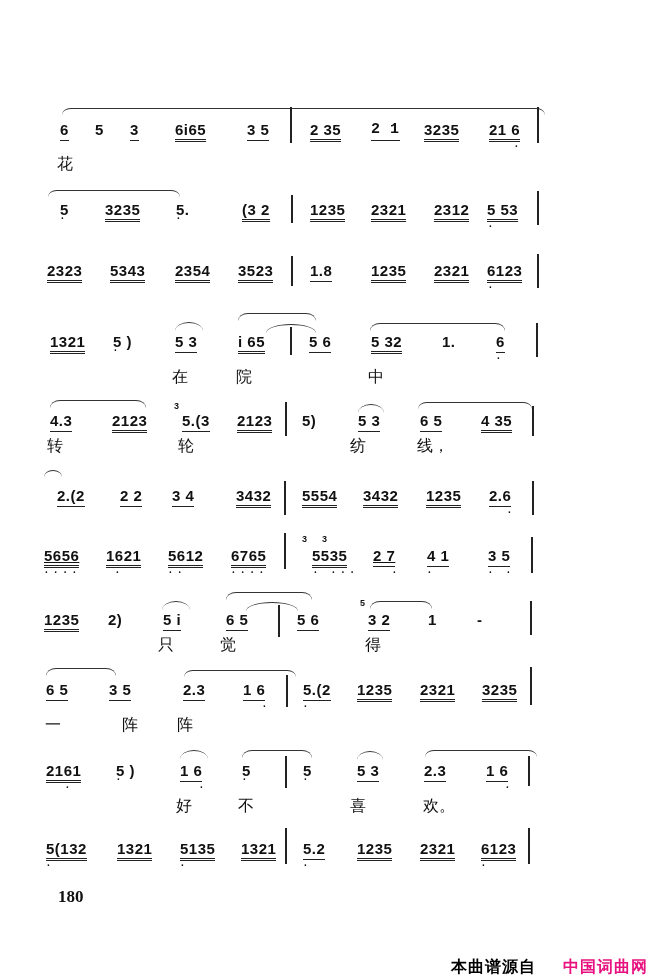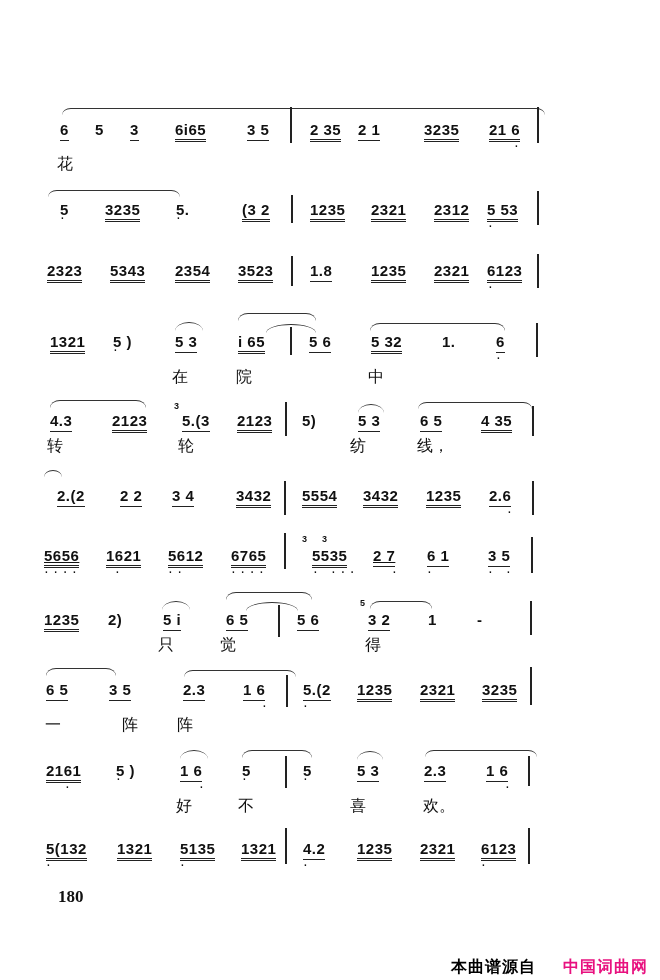--- a/index.html
+++ b/index.html
@@ -35,21 +35,21 @@
 
   <div class="slur flat" style="left:62px;top:108px;width:483px;height:6px;"></div>
   <div class="row" style="top:121px;">
     <span class="note u1" style="left:60px;">6</span>
     <span class="note" style="left:95px;">5</span>
     <span class="note u1" style="left:130px;">3</span>
     <span class="note u2" style="left:175px;text-align:center;">6i65</span>
     <span class="note u1" style="left:247px;">3 5</span>
     <div class="bar" style="left:290px;top:-14px;height:36px;"></div>
     <span class="note u2" style="left:310px;">2 35</span>
-    <span class="note u1" style="left:358px;">2 1</span>
+    <span class="note u1" style="left:371px;font-family:Liberation Mono, monospace;">2 1</span>
     <span class="note u2" style="left:424px;">3235</span>
     <span class="note u2" style="left:489px;">21 6</span>
     <span class="dots" style="left:515px;">·</span>
     <div class="bar" style="left:537px;top:-14px;height:36px;"></div>
   </div>
   <div class="lyric" style="left:57px;top:155px;">花</div>
 
   <div class="slur flat" style="left:48px;top:190px;width:132px;height:6px;"></div>
   <div class="row" style="top:201px;">
     <span class="note" style="left:60px;">5</span>
@@ -148,21 +148,21 @@
     <span class="dots" style="left:169px;">··</span>
     <span class="note u2" style="left:231px;">6765</span>
     <span class="dots" style="left:232px;">····</span>
     <div class="bar" style="left:284px;top:-14px;height:36px;"></div>
     <span class="grace" style="left:302px;top:-12px;">3</span>
     <span class="grace" style="left:322px;top:-12px;">3</span>
     <span class="note u2" style="left:312px;">5535</span>
     <span class="dots" style="left:314px;">· ···</span>
     <span class="note u1" style="left:373px;text-decoration:underline;">2 7</span>
     <span class="dots" style="left:393px;">·</span>
-    <span class="note u1" style="left:427px;">6 1</span>
+    <span class="note u1" style="left:427px;">4 1</span>
     <span class="dots" style="left:428px;">·</span>
     <span class="note u1" style="left:488px;">3 5</span>
     <span class="dots" style="left:489px;">· ·</span>
     <div class="bar" style="left:531px;top:-10px;height:36px;"></div>
   </div>
 
   <div class="slur" style="left:162px;top:601px;width:28px;"></div>
   <div class="slur flat" style="left:226px;top:592px;width:86px;height:10px;"></div>
   <div class="slur" style="left:246px;top:602px;width:52px;"></div>
   <div class="slur flat" style="left:370px;top:601px;width:62px;height:8px;"></div>
@@ -231,21 +231,21 @@
   <div class="lyric" style="left:423px;top:797px;">欢。</div>
 
   <div class="row" style="top:840px;">
     <span class="note u2" style="left:46px;">5(132</span>
     <span class="dots" style="left:47px;">·</span>
     <span class="note u2" style="left:117px;">1321</span>
     <span class="note u2" style="left:180px;">5135</span>
     <span class="dots" style="left:181px;">·</span>
     <span class="note u2" style="left:241px;">1321</span>
     <div class="bar" style="left:285px;top:-12px;height:36px;"></div>
-    <span class="note u1" style="left:303px;">4.2</span>
+    <span class="note u1" style="left:303px;">5.2</span>
     <span class="dots" style="left:304px;">·</span>
     <span class="note u2" style="left:357px;">1235</span>
     <span class="note u2" style="left:420px;">2321</span>
     <span class="note u2" style="left:481px;">6123</span>
     <span class="dots" style="left:482px;">·</span>
     <div class="bar" style="left:528px;top:-12px;height:36px;"></div>
   </div>
 
   <div class="page-num">180</div>
   <div class="wm-black">本曲谱源自</div>

